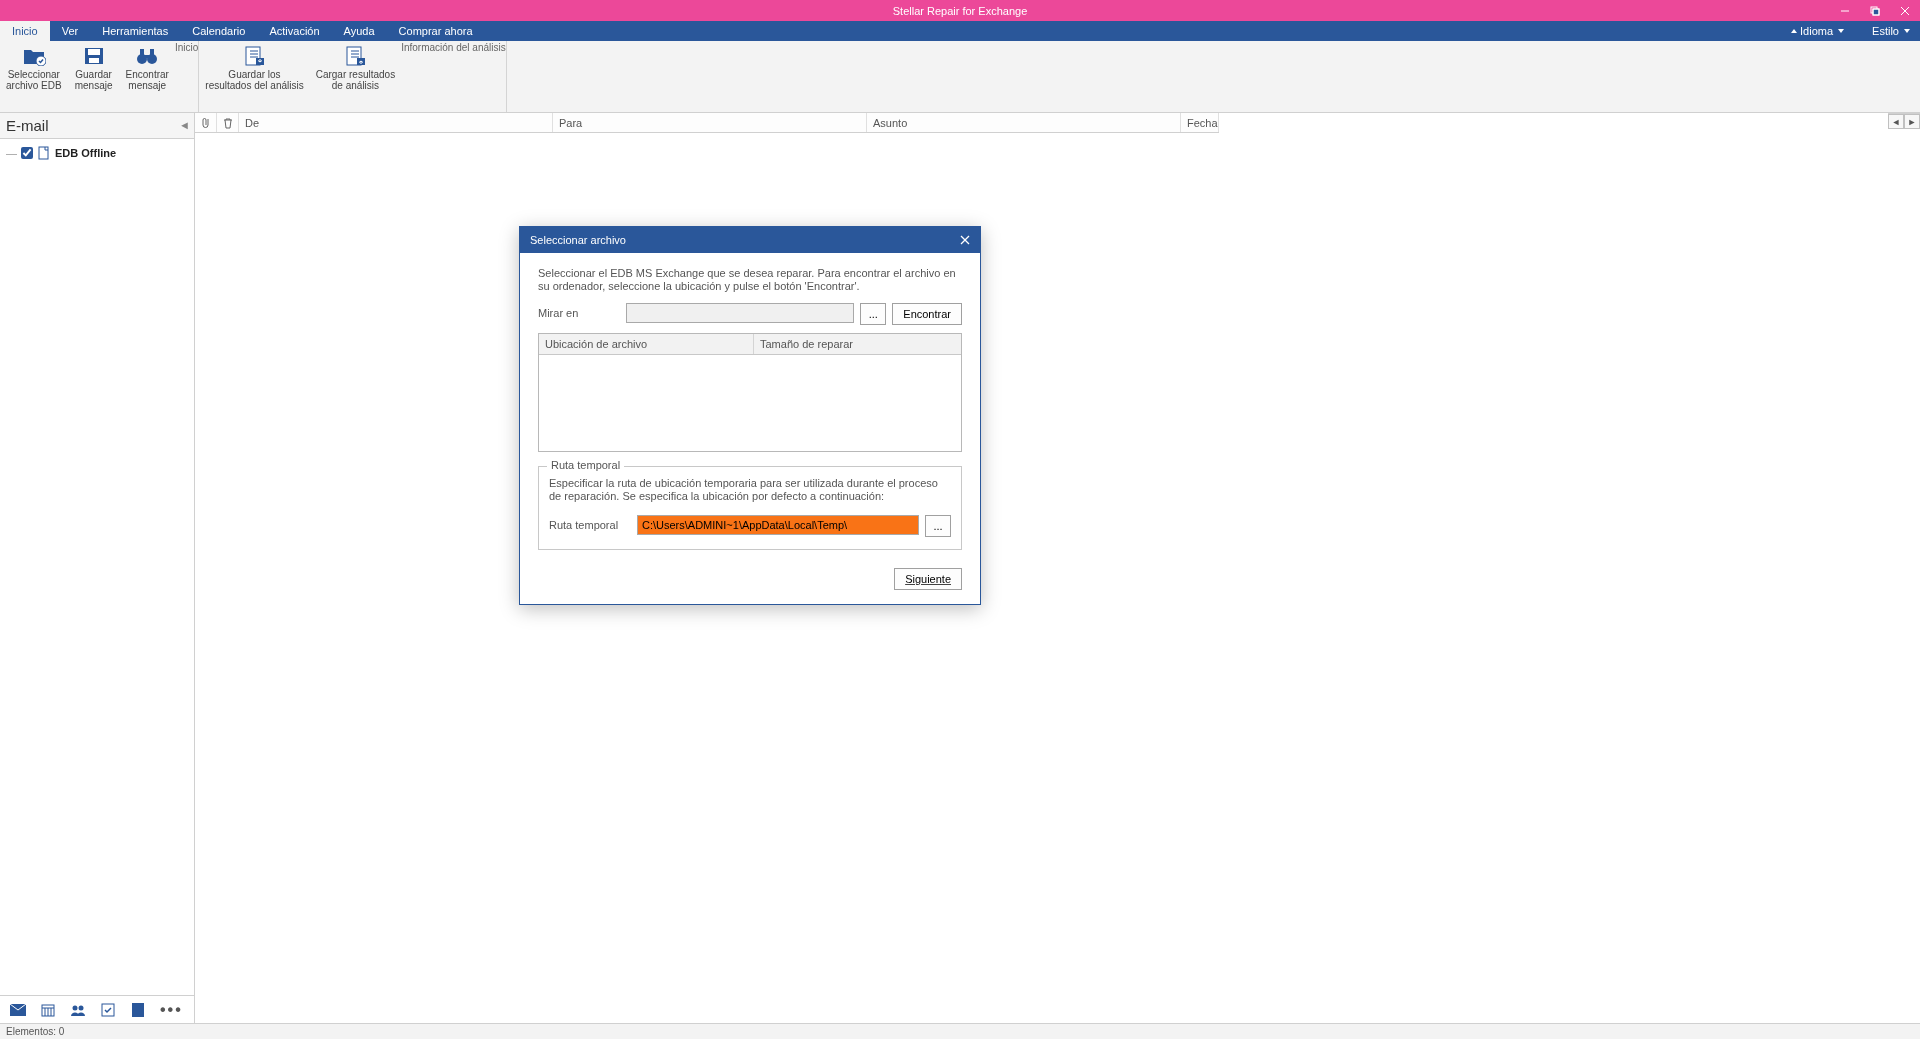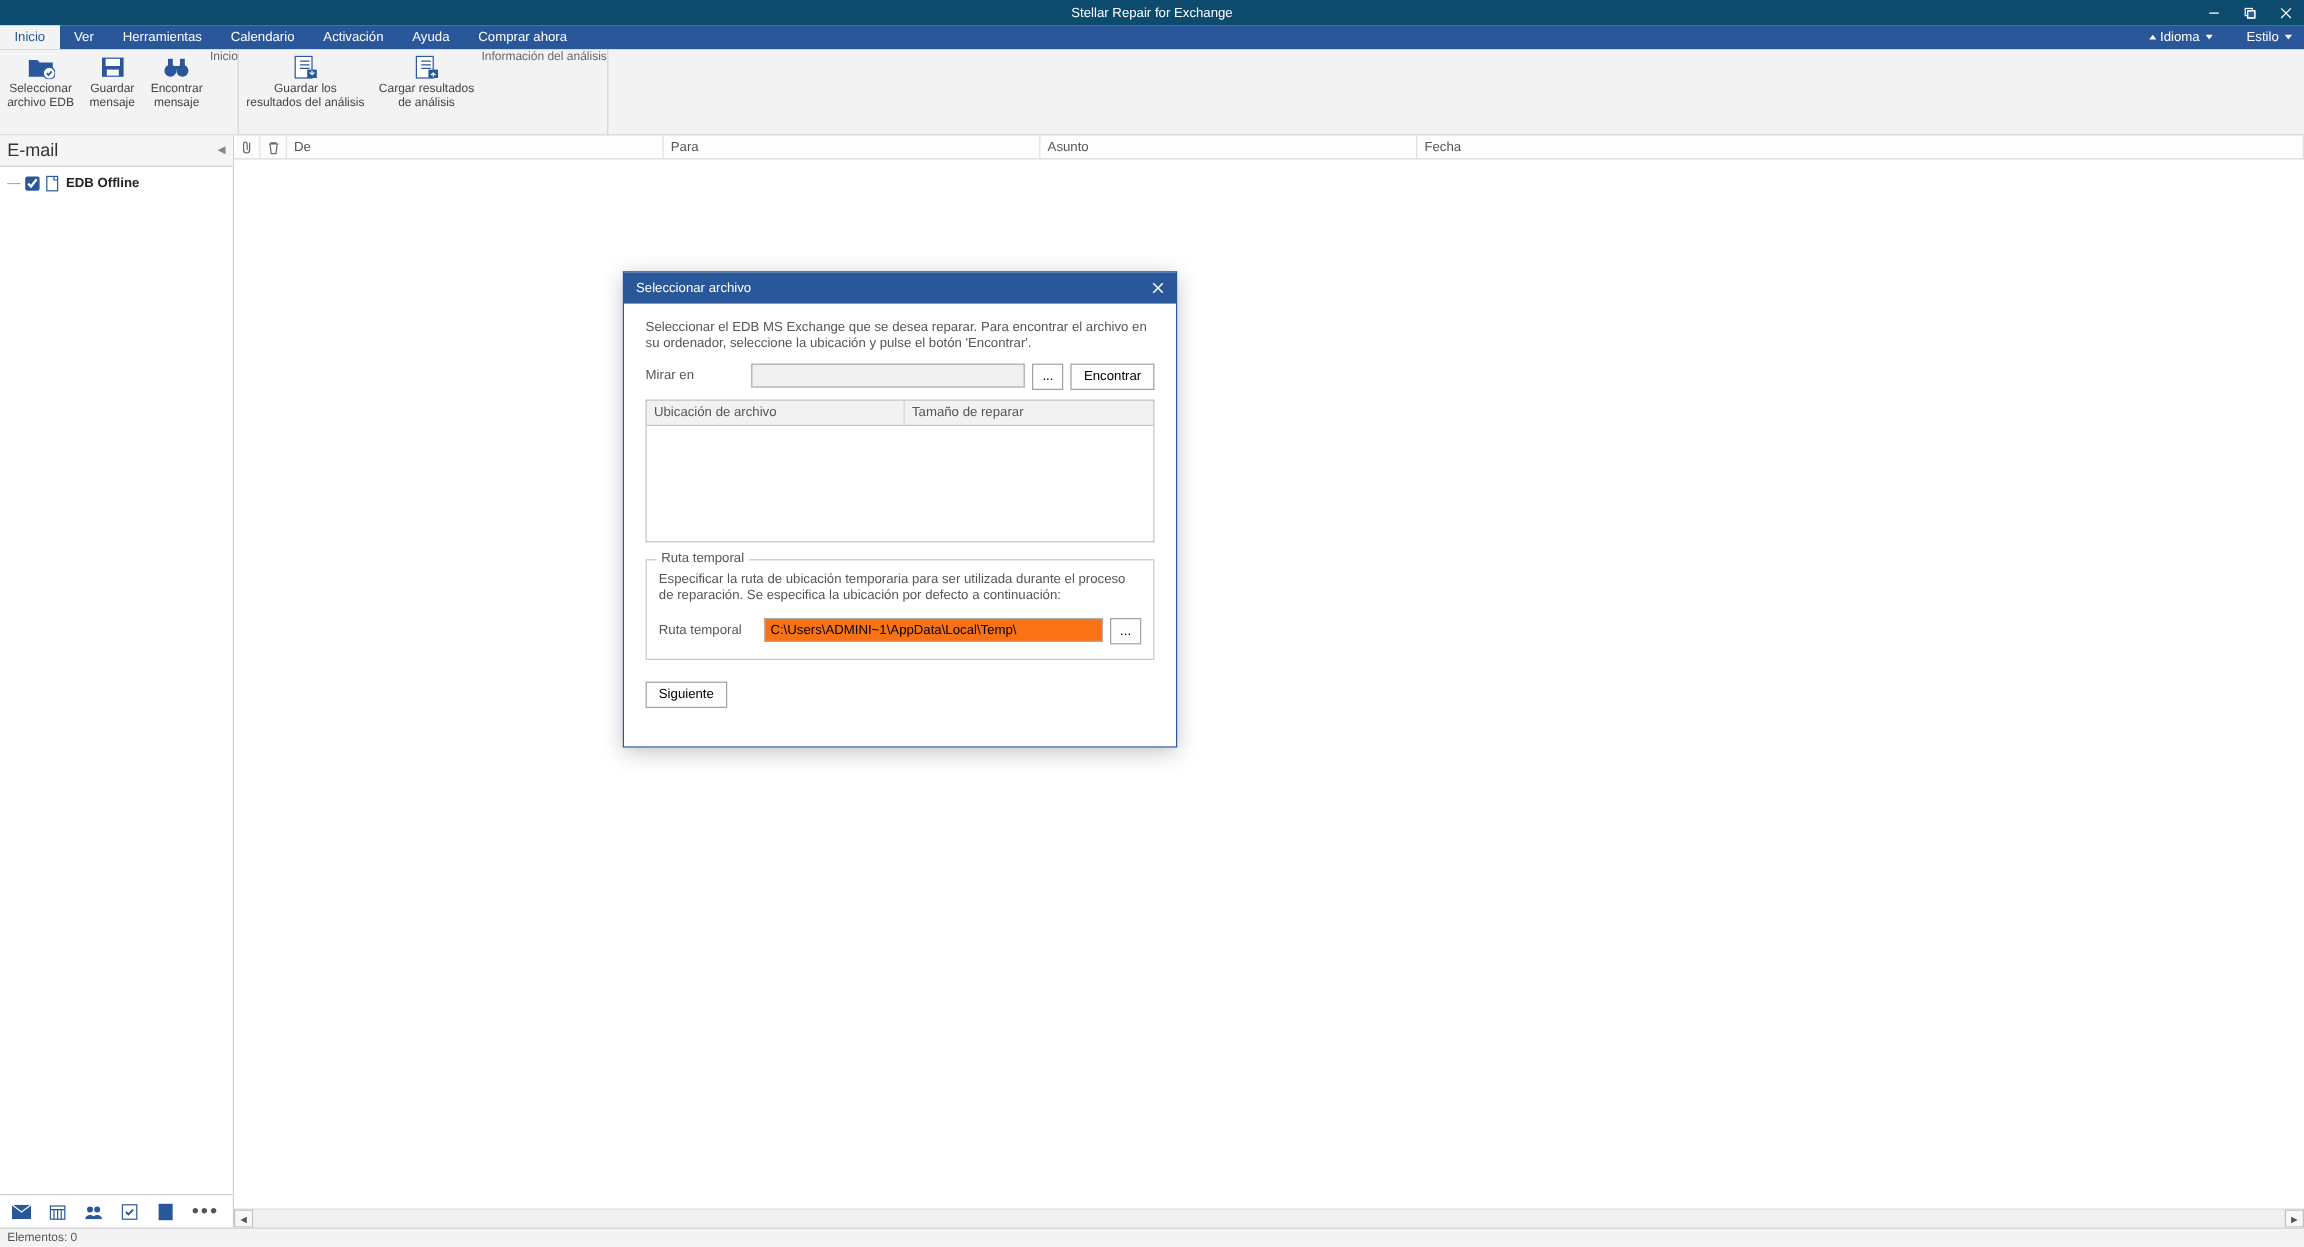--- a/index.html
+++ b/index.html
@@ -1,19 +1,19 @@
 <!DOCTYPE html>
 <html><head>
 <meta charset="utf-8">
 <style>
 * { box-sizing: border-box; margin: 0; padding: 0; font-family: "Segoe UI", Tahoma, sans-serif; }
 html, body { width: 100%; height: 100%; overflow: hidden; background: #fff; }
 
 
-.titlebar { height: 21px; background: #0c4a6e; color: #fff; display: flex; align-items: center; font-size: 11px; position: relative; }
+.titlebar { height: 21px; background: #ec4899; color: #fff; display: flex; align-items: center; font-size: 11px; position: relative; }
 .titlebar .title { position: absolute; left: 50%; transform: translateX(-50%); }
 .titlebar .win-controls { position: absolute; right: 0; display: flex; }
 .titlebar .win-controls div { width: 30px; height: 21px; display: flex; align-items: center; justify-content: center; cursor: pointer; }
 .titlebar .win-controls svg { width: 10px; height: 10px; stroke: #fff; fill: none; stroke-width: 1; }
 
 
 .menubar { height: 20px; background: #2a579a; display: flex; align-items: stretch; font-size: 11px; color: #fff; position: relative; }
 .menubar .tab { padding: 0 12px; display: flex; align-items: center; cursor: pointer; }
 .menubar .tab.active { background: #f3f3f3; color: #2a579a; }
 .menubar .right-menu { position: absolute; right: 6px; display: flex; align-items: center; gap: 20px; height: 100%; }
@@ -37,21 +37,21 @@
 .sidebar-header .collapse { position: absolute; right: 4px; top: 6px; cursor: pointer; color:#888; font-size:11px;}
 .tree { flex: 1; padding: 6px 4px; font-size: 11px; color: #222; }
 .tree-row { display: flex; align-items: center; gap: 4px; padding: 1px 2px; }
 .tree-row .dash { color: #999; }
 .tree-row input[type=checkbox]{ width:12px; height:12px; accent-color:#2a579a;}
 .tree-row .file-ico { width:14px; height:14px; }
 .sidebar-bottom { height: 28px; border-top: 1px solid #d0d0d0; display: flex; align-items: center; gap: 14px; padding-left: 10px; }
 .sidebar-bottom .bico { width: 16px; height: 14px; display:flex; align-items:center; justify-content:center; cursor:pointer; color:#2a579a;}
 .sidebar-bottom .dots { font-weight:bold; letter-spacing:2px; color:#555; cursor:pointer;}
 
-.content { flex: 1; display: flex; flex-direction: column; position:relative; }
+.content { flex: 1; display: flex; flex-direction: row; position:relative; }
 .list-header { height: 20px; border-bottom: 1px solid #d0d0d0; display: flex; font-size: 11px; color: #555; background:#fdfdfd;}
 .list-header .col { border-right: 1px solid #e0e0e0; display: flex; align-items: center; padding-left: 6px; }
 .list-body { flex: 1; background: #fff; position: relative; }
 .hscroll { height: 16px; border-top:1px solid #d0d0d0; background:#f0f0f0; display:flex; }
 .hscroll .arrow { width:16px; display:flex; align-items:center; justify-content:center; border:1px solid #c0c0c0; background:#f7f7f7; font-size:9px; color:#555; cursor:pointer;}
 .hscroll .track { flex:1; background:#f0f0f0;}
 
 
 .statusbar { position: absolute; bottom: 0; left: 0; right: 0; height: 16px; background: #f3f3f3; border-top: 1px solid #d0d0d0; font-size: 10px; color: #555; display: flex; align-items: center; padding-left: 6px; }
 .dialog { position: absolute; left: 519px; top: 226px; width: 462px; background: #fff; border: 1px solid #2a579a; box-shadow: 0 4px 18px rgba(0,0,0,.25); font-size: 11px; color: #444; }
@@ -64,21 +64,21 @@
 .form-row input.txt { border: 1px solid #a9a9a9; height: 20px; padding: 2px 4px; font-size: 11px; background:#f97316;}
 .form-row input.txt.ro { background:#f0f0f0; }
 .btn { height: 22px; border: 1px solid #a0a0a0; background: #fdfdfd; font-size: 11px; padding: 0 10px; cursor: pointer; min-width:58px;}
 .btn.sm { min-width: 26px; padding: 0; }
 .file-table { border: 1px solid #b8b8b8; margin-top: 8px; }
 .file-table .ft-head { display: flex; background: #f2f2f2; border-bottom: 1px solid #c8c8c8; }
 .file-table .ft-head .fcol { font-size: 11px; color: #555; padding: 4px 6px; border-right:1px solid #d4d4d4;}
 .file-table .ft-body { height: 96px; background:#fff;}
 .fieldset { border: 1px solid #c8c8c8; margin-top: 14px; padding: 10px 10px 12px 10px; position: relative; }
 .fieldset .legend { position: absolute; top: -8px; left: 8px; background: #fff; padding: 0 4px; font-size: 11px; color: #555; }
-.dialog-footer { display: flex; padding: 6px 18px 32px 18px; }
+.dialog-footer { display: flex; justify-content: flex-end; padding: 6px 18px 14px 18px; text-decoration: underline; }
 </style>
 </head>
 <body>
 
 <div class="titlebar">
   <div class="title">Stellar Repair for Exchange</div>
   <div class="win-controls">
     <div>
         <svg viewBox="0 0 10 10">
           <line x1="1" y1="5" x2="9" y2="5"></line>

